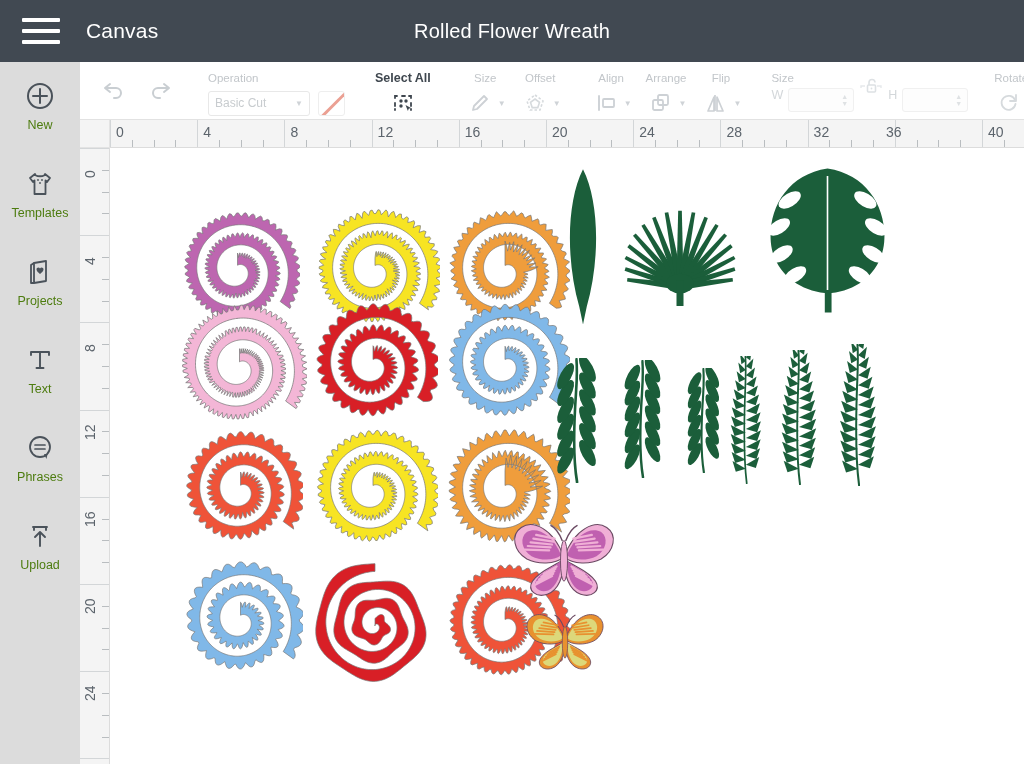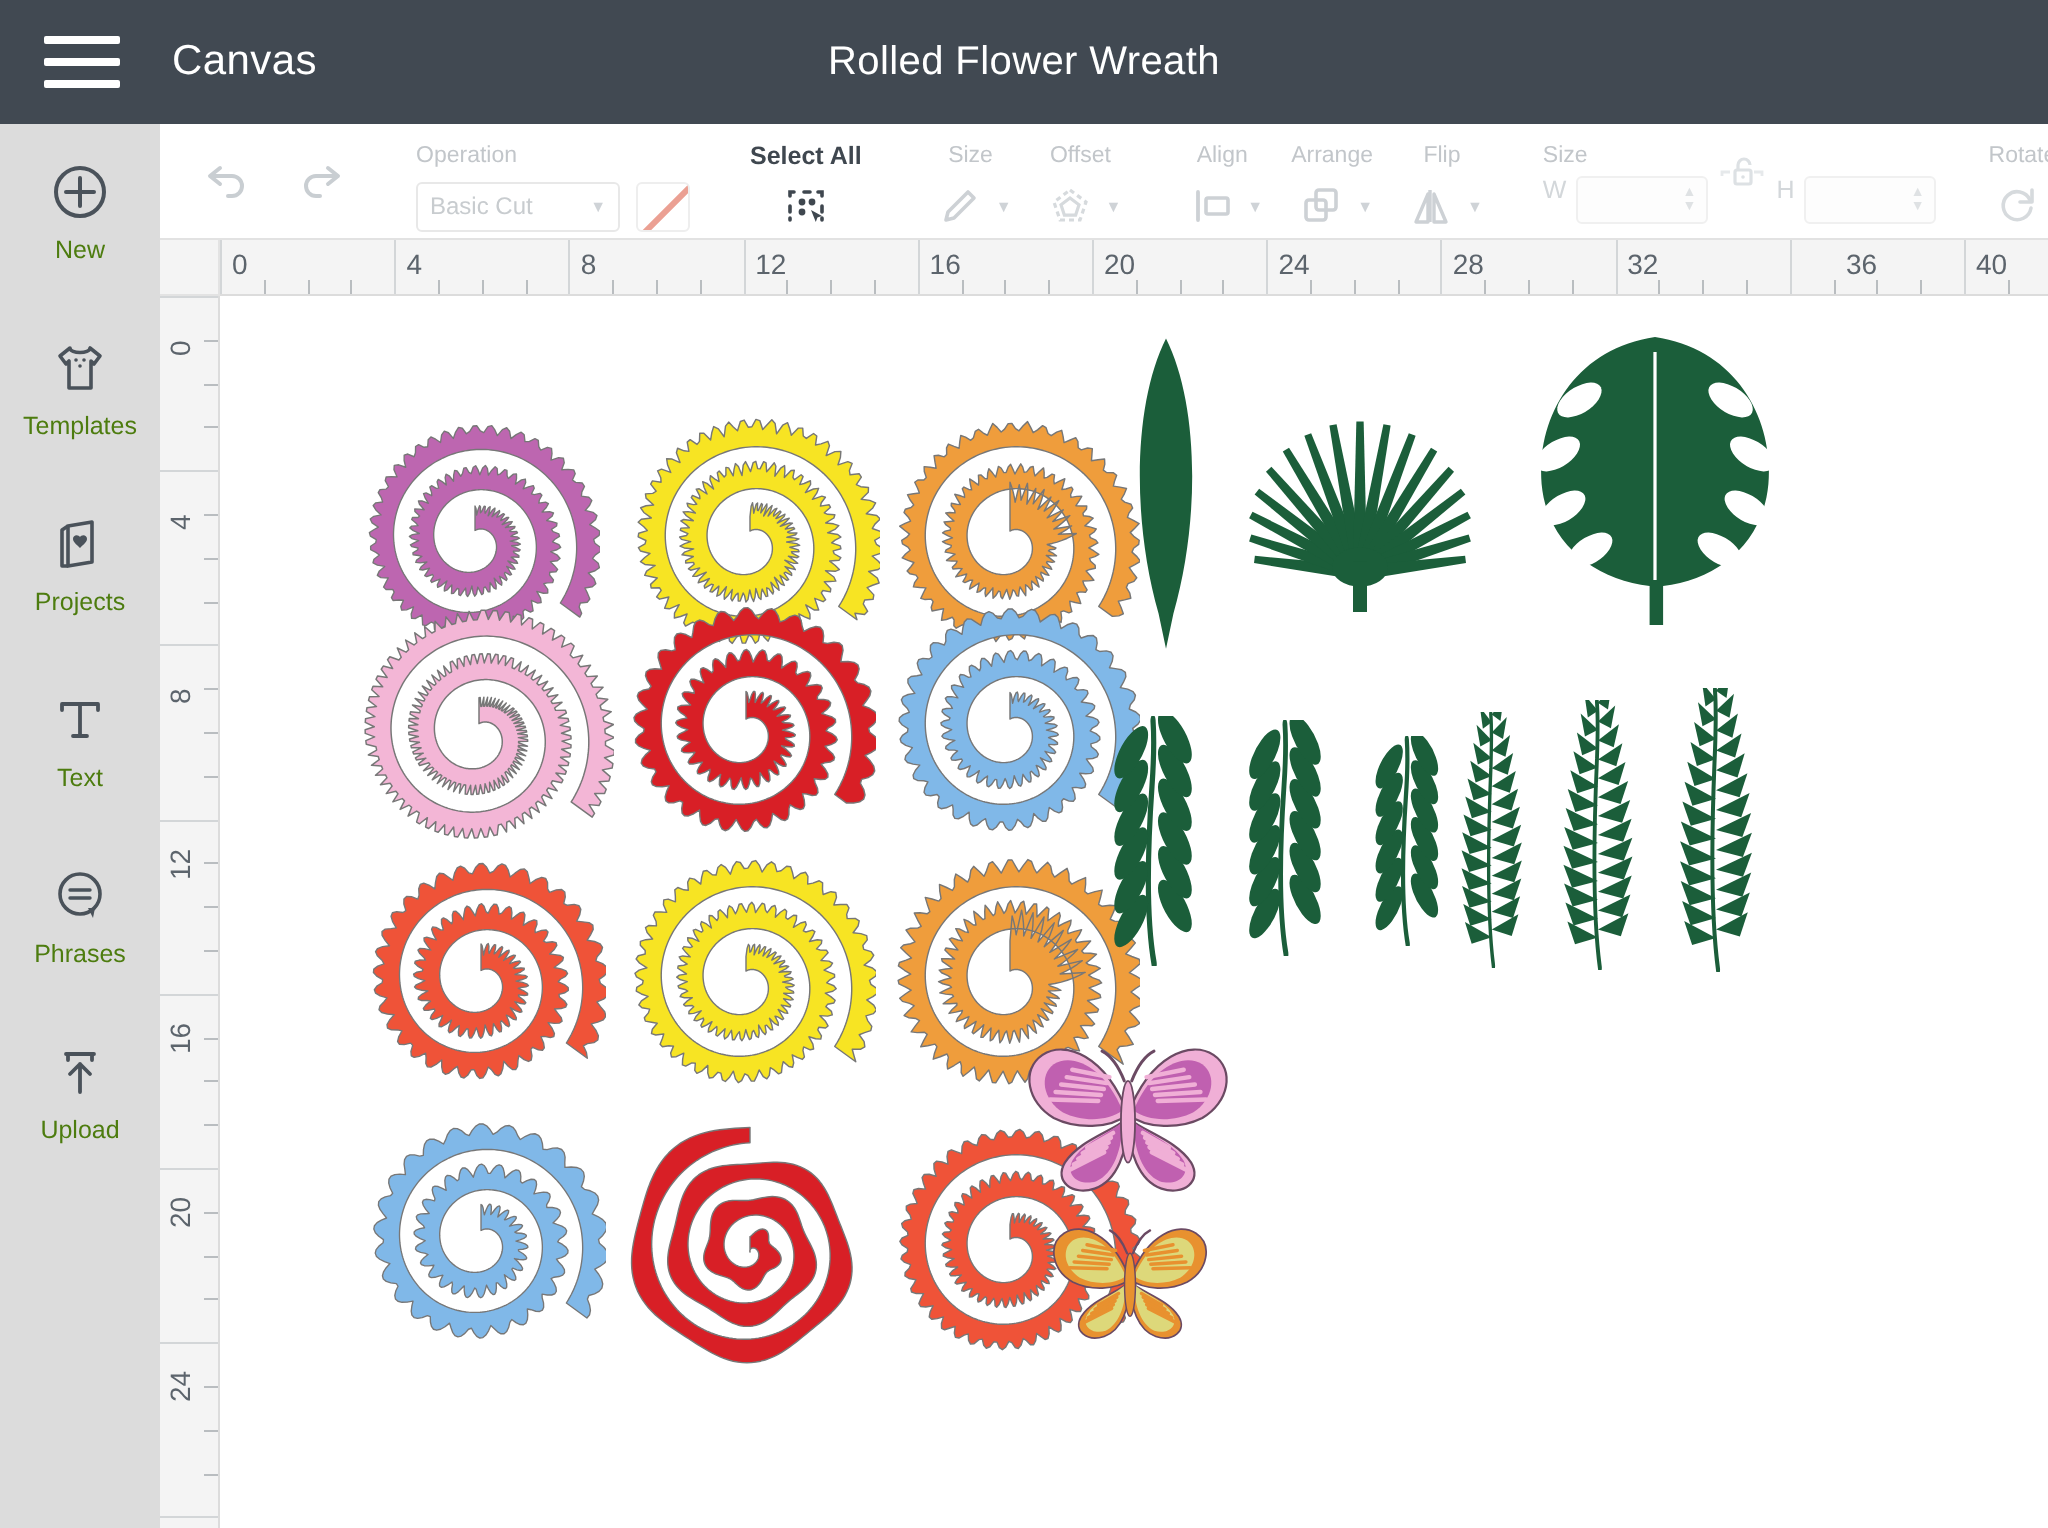--- a/index.html
+++ b/index.html
@@ -432,21 +432,21 @@
       <div class="hnum" style="left: 616.4px;">28</div>
       <div class="tick hminor" style="left: 632.2px;"></div>
       <div class="tick hminor" style="left: 654px;"></div>
       <div class="tick hminor" style="left: 675.8px;"></div>
       <div class="tick hmajor" style="left: 697.6px;"></div>
       <div class="hnum" style="left: 703.6px;">32</div>
       <div class="tick hminor" style="left: 719.4px;"></div>
       <div class="tick hminor" style="left: 741.2px;"></div>
       <div class="tick hminor" style="left: 763px;"></div>
       <div class="tick hmajor" style="left: 784.8px;"></div>
-      <div class="hnum" style="left: 813px;">36</div>
+      <div class="hnum" style="left: 776px;">36</div>
       <div class="tick hminor" style="left: 806.6px;"></div>
       <div class="tick hminor" style="left: 828.4px;"></div>
       <div class="tick hminor" style="left: 850.2px;"></div>
       <div class="tick hmajor" style="left: 872px;"></div>
       <div class="hnum" style="left: 878px;">40</div>
       <div class="tick hminor" style="left: 893.8px;"></div>
     </div>
   <div class="vruler" id="vruler">
       <div class="tick vmajor" style="top: 0px;"></div>
       <div class="vnum" style="top: 30px;">0</div>

